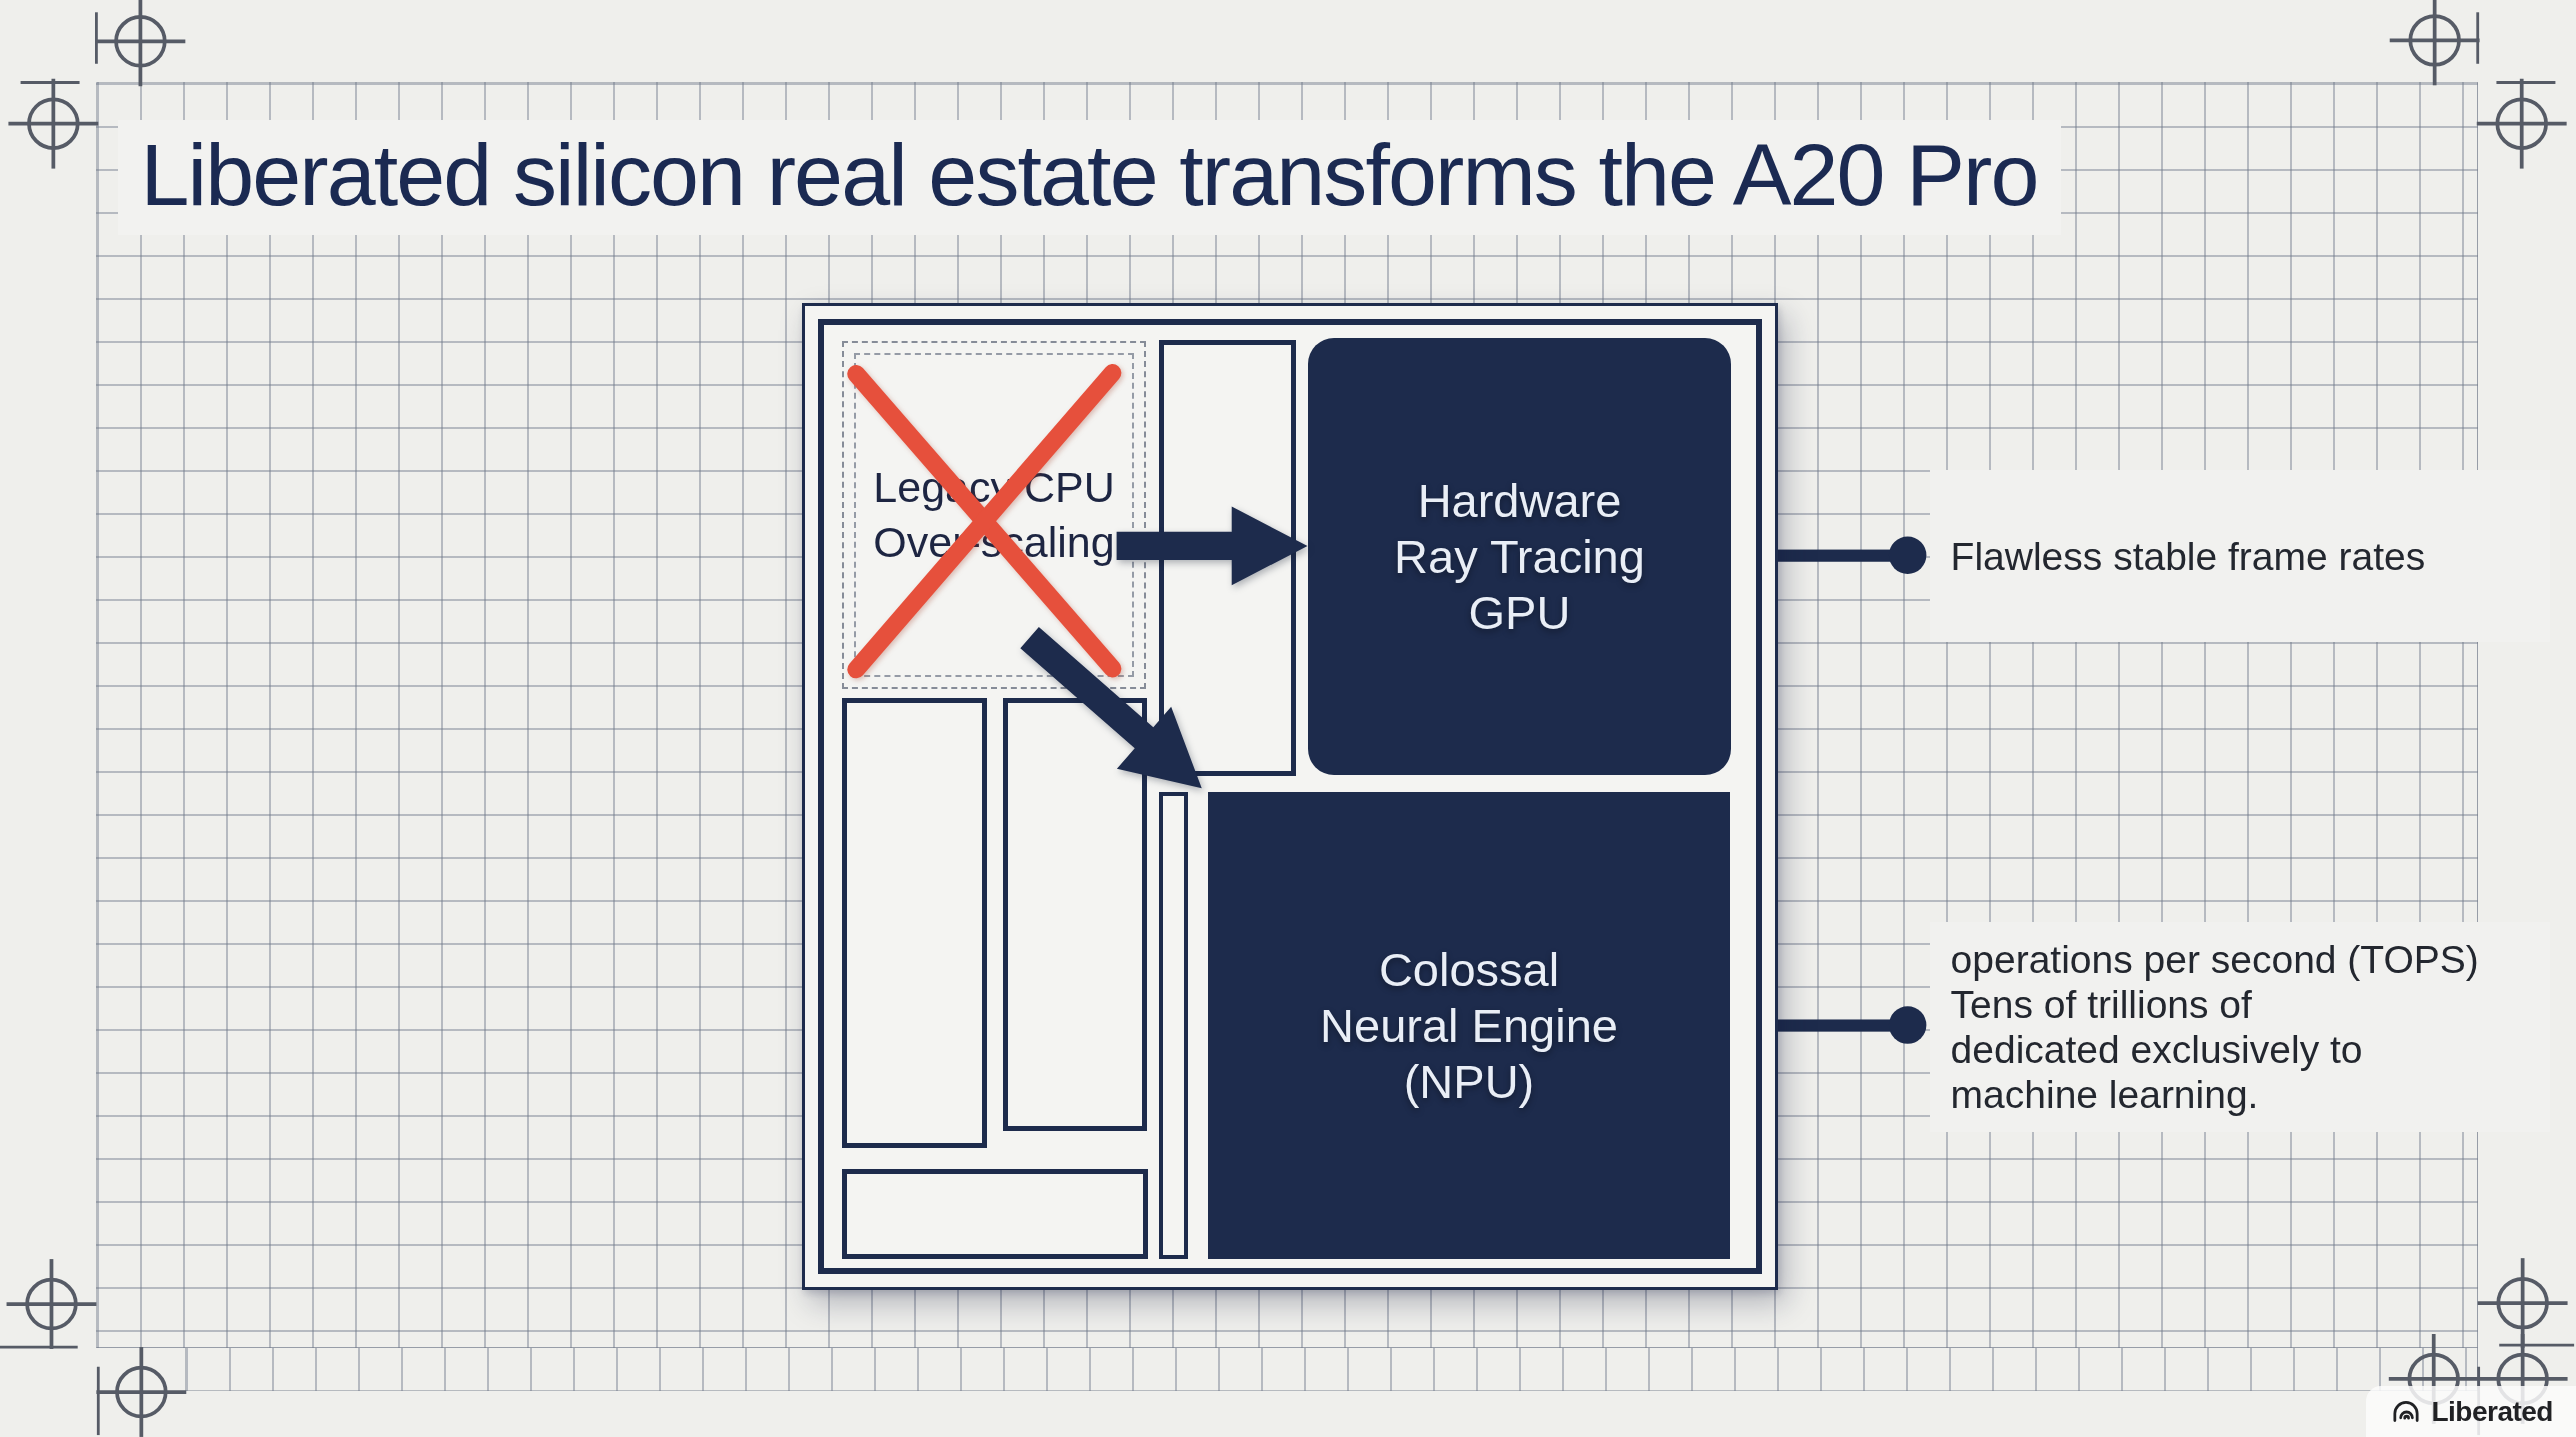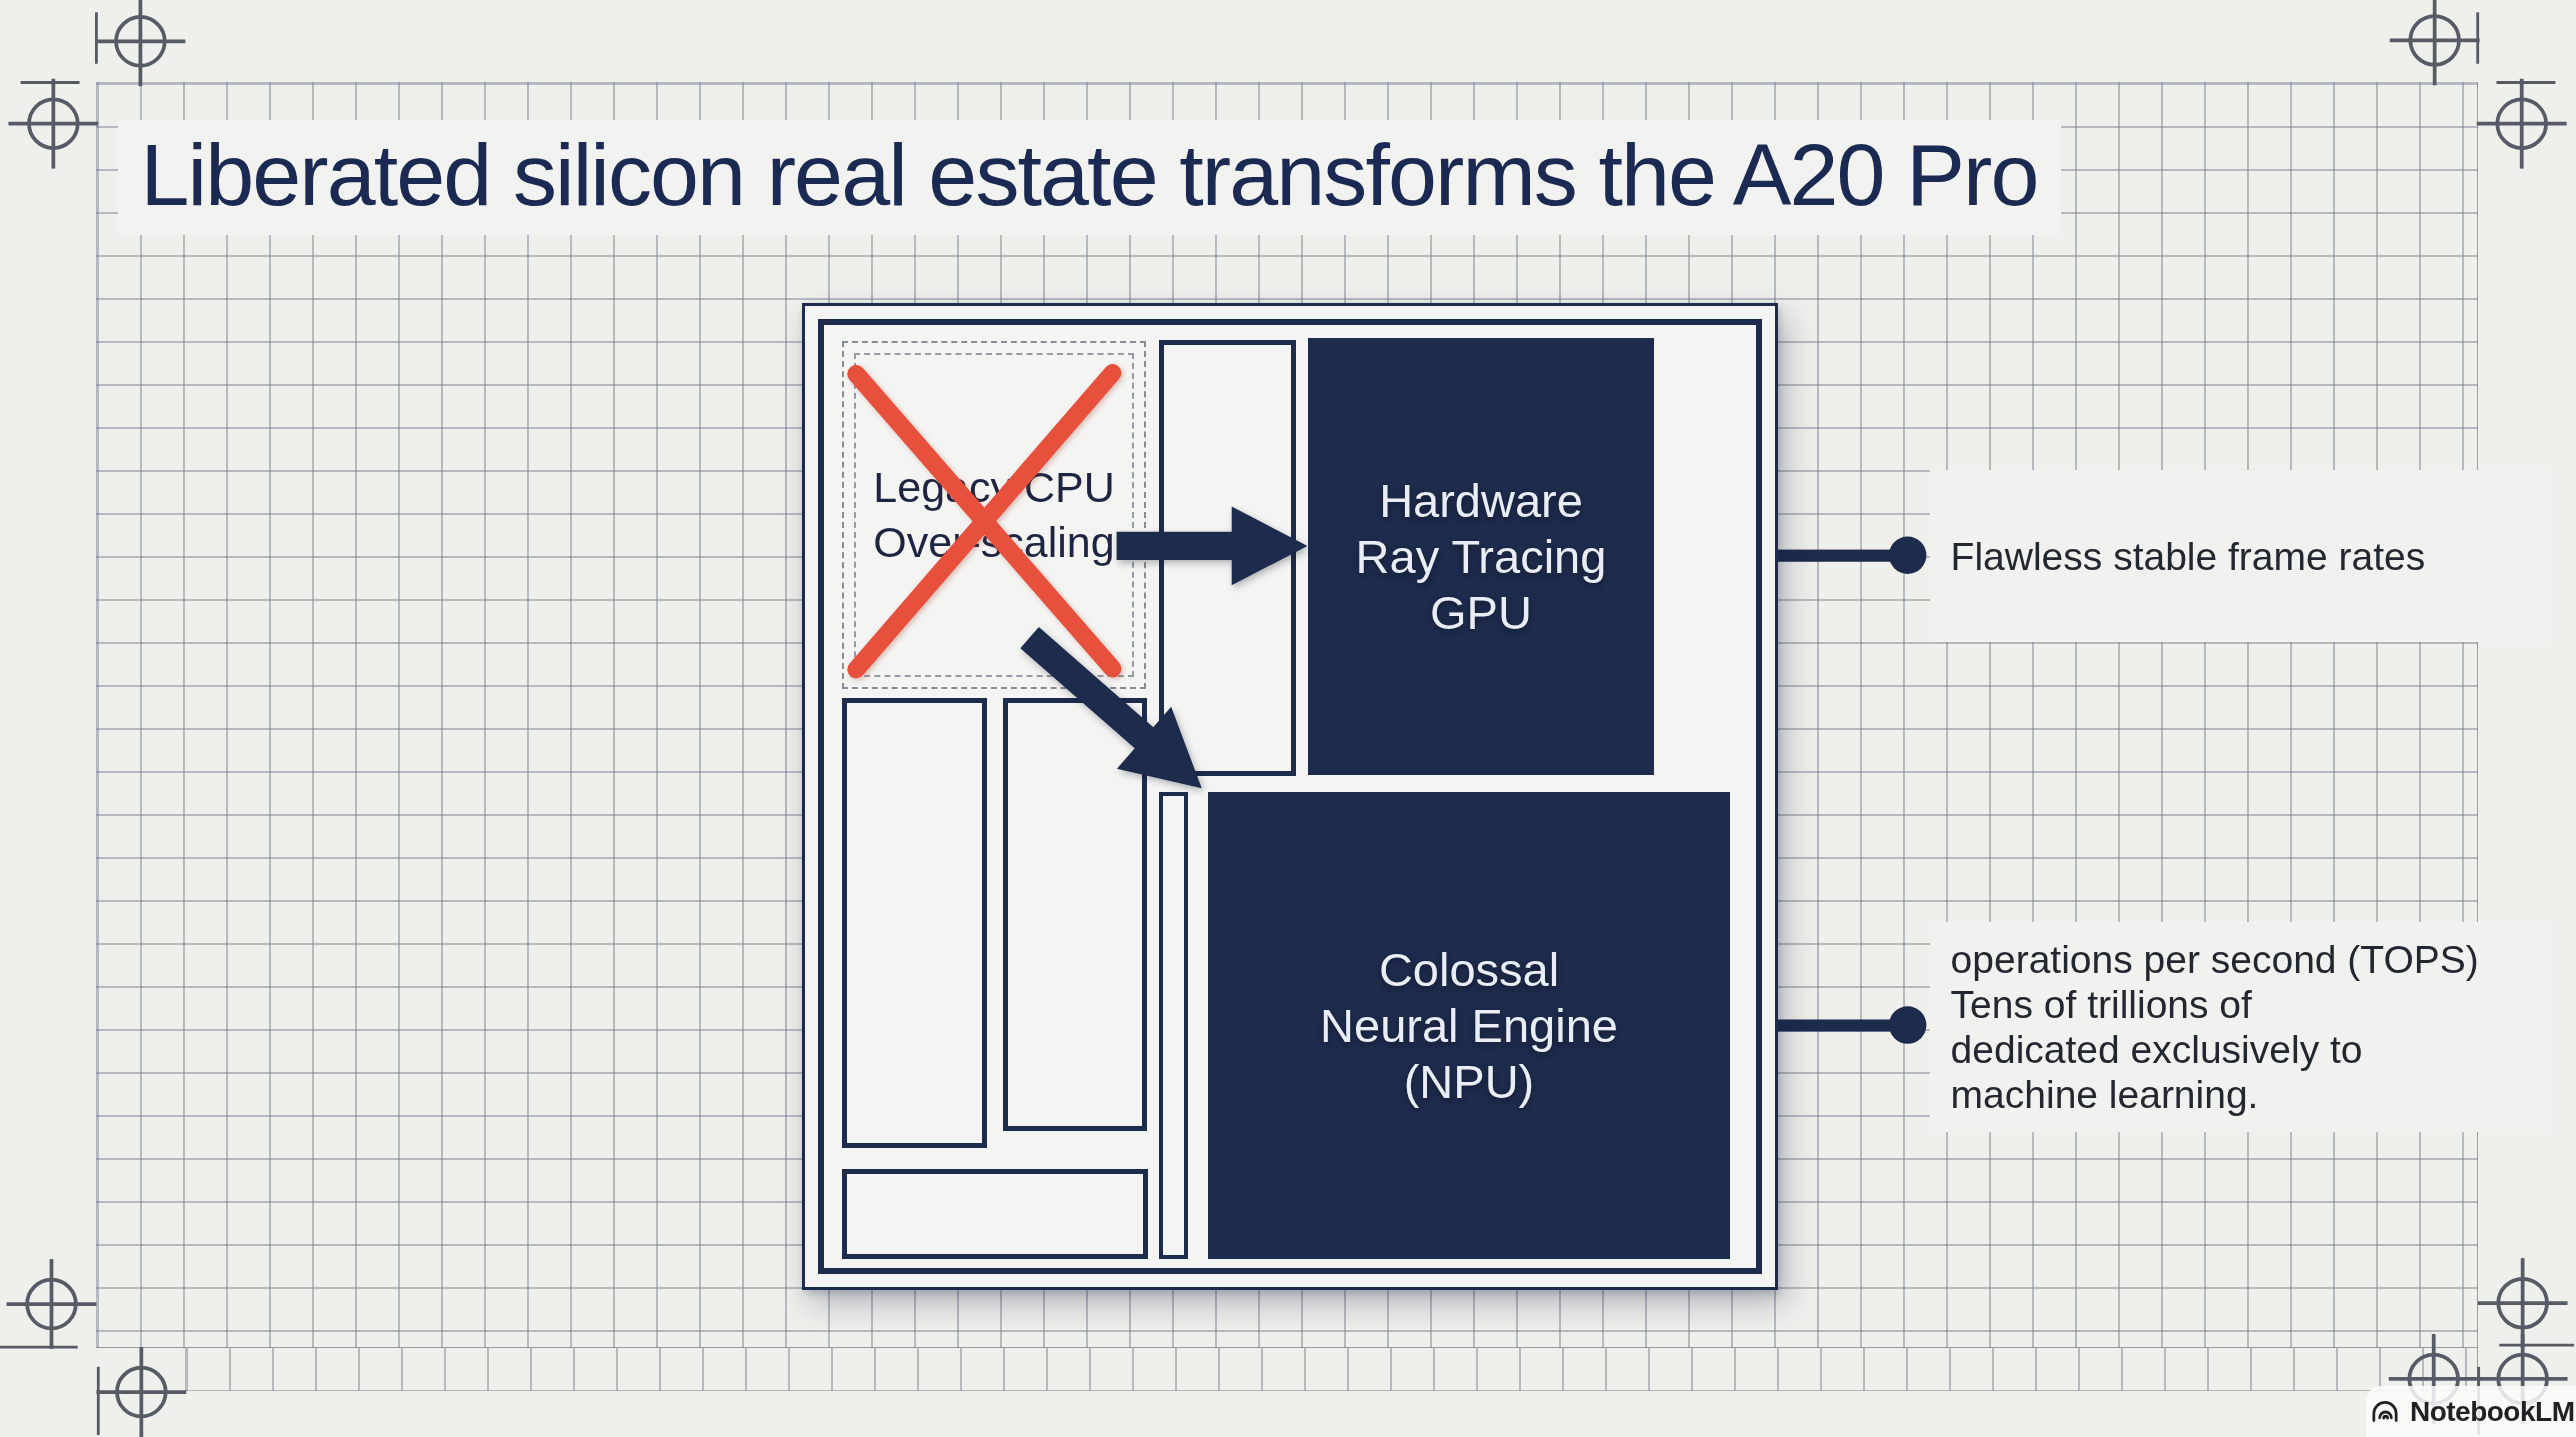--- a/index.html
+++ b/index.html
@@ -60,21 +60,21 @@
     position:absolute;left:37px;top:35px;width:304px;height:348px;
     border:2.8px dashed #868c98;
     display:flex;flex-direction:column;align-items:center;justify-content:center;
     text-align:center;color:#1d2542;font-size:43px;line-height:55px;font-weight:500;
   }
   .legacy-inner{position:absolute;inset:10.3px;border:2.8px dashed #959ba6;}
   .legacy-text{position:relative;z-index:1;}
   .xmark{position:absolute;left:0;top:0;z-index:2;
          filter:drop-shadow(2.8px 2.8px 2.8px rgba(160,60,40,0.3));}
   .narrow-top{left:354px;top:34px;width:137px;height:436px;}
-  .gpu{left:503px;top:32px;width:346px;height:437px;}
+  .gpu{left:503px;top:32px;width:423px;height:437px;border-radius:26px;}
   .tallA{left:37px;top:392px;width:145px;height:450px;}
   .tallB{left:198px;top:392px;width:144px;height:433px;}
   .wideB{left:37px;top:863px;width:306px;height:90px;}
   .strip{left:354px;top:486px;width:29px;height:467px;border-width:4.7px;}
   .npu{left:403px;top:486px;width:522px;height:467px;}
   .arrows{position:absolute;left:0;top:0;z-index:3;
           filter:drop-shadow(2.8px 3.7px 3.7px rgba(10,20,40,0.3));}
 
   
   .plate{
@@ -228,17 +228,17 @@
   </div>
 
   <div class="watermark">
     <svg class="wm-logo" width="34" height="34" viewBox="0 0 32 32">
       <g fill="none" stroke="#202124" stroke-width="2.6" stroke-linecap="round">
         <path d="M5.5 24 v-6.5 a10.5 10.5 0 0 1 21 0 V24"></path>
         <path d="M11 21.5 a5.5 5.5 0 0 1 11 0"></path>
         <path d="M14.8 21.8 a1.8 1.8 0 0 1 3.6 0"></path>
       </g>
     </svg>
-    <span>NotebookLM</span>
+    <span>Liberated</span>
   </div>
 
 </div>
 
 
 </body></html>

